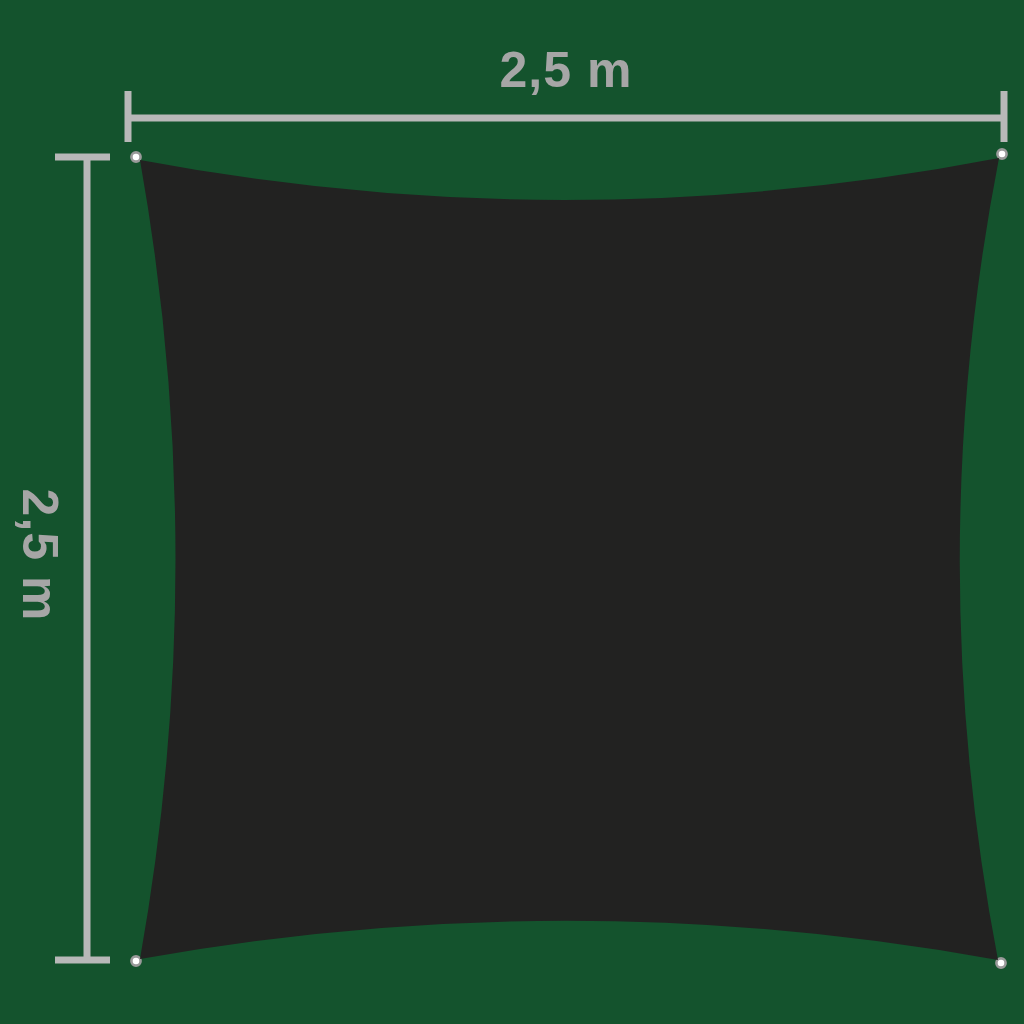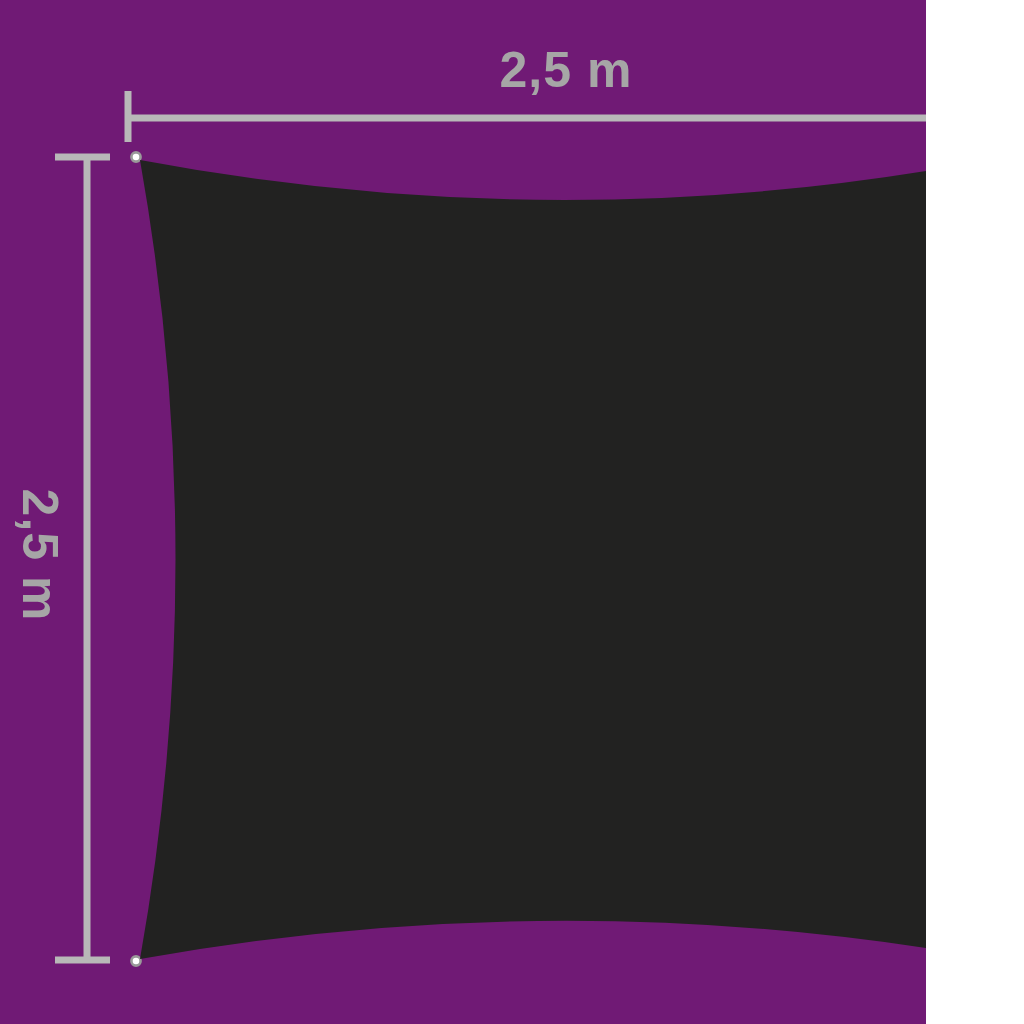--- a/index.html
+++ b/index.html
@@ -2,23 +2,23 @@
 <html><head>
 <meta charset="utf-8">
 <style>
   html, body {
     margin: 0;
     padding: 0;
     background: #ffffff;
   }
   .canvas {
     position: relative;
-    width: 926px;
+    width: 1024px;
     height: 1024px;
-    background: #701a75;
+    background: #14532d;
     overflow: hidden;
     font-family: "Liberation Sans", sans-serif;
   }
   .diagram-svg {
     position: absolute;
     left: 0;
     top: 0;
     width: 1024px;
     height: 1024px;
   }

